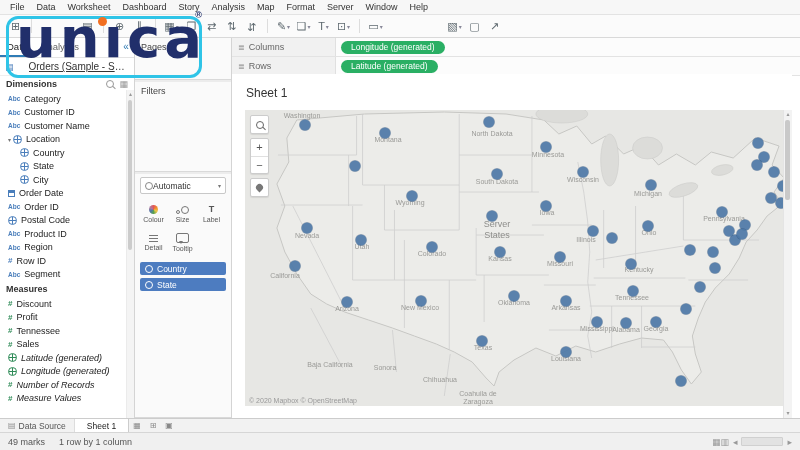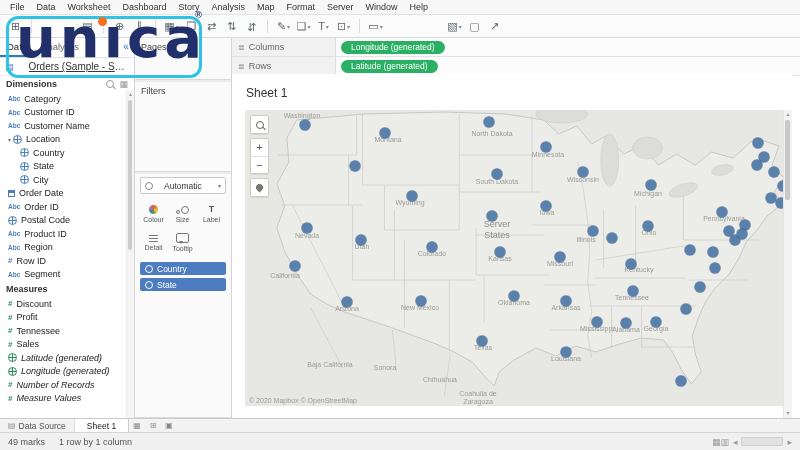--- a/index.html
+++ b/index.html
@@ -62,21 +62,21 @@
   #sidebar-thumb{position:absolute;top:10px;left:1px;width:4px;height:150px;background:#ccc;border-radius:2px;}
 
   
   #cards{position:absolute;left:135px;top:38px;width:97px;bottom:32px;background:#ececec;border-right:1px solid #d4d4d4;box-sizing:border-box;}
   .card{background:#fafafa;border-bottom:1px solid #d9d9d9;box-sizing:border-box;}
   #card-pages{height:42px;}
   #card-filters{height:90px;margin-top:2px;}
   #card-marks{position:absolute;left:0;right:0;top:136px;bottom:0;background:#fafafa;}
   .card-title{font-size:9px;color:#444;padding:4px 6px 2px;}
   #marks-dropdown{margin:3px 5px;height:15px;border:1px solid #c8c8c8;background:#fff;display:flex;align-items:center;
-    font-size:8.5px;color:#333;padding:0 4px;border-radius:2px;gap:11px;}
+    font-size:8.5px;color:#333;padding:0 4px;border-radius:2px;gap:0;}
   .auto-circle{width:6px;height:6px;border:1px solid #888;border-radius:50%;flex:none;}
   #marks-dropdown .caret{margin-left:auto;font-size:6px;color:#777;}
   #marks-buttons{display:flex;flex-wrap:wrap;padding:2px 4px;}
   .mk-btn{width:29px;height:29px;display:flex;flex-direction:column;align-items:center;justify-content:center;gap:2px;}
   .mk-btn .lbl{font-size:7px;color:#555;}
   .ic-colour{width:9px;height:9px;border-radius:50%;background:conic-gradient(#e15759,#f28e2b,#edc948,#59a14f,#4e79a7,#b07aa1,#e15759);}
   .ic-size{display:flex;align-items:flex-end;gap:1px;height:9px;}
   .ic-size i{display:block;border:1px solid #777;border-radius:50%;box-sizing:border-box;}
   .ic-size .c1{width:4px;height:4px;}
   .ic-size .c2{width:8px;height:8px;}

